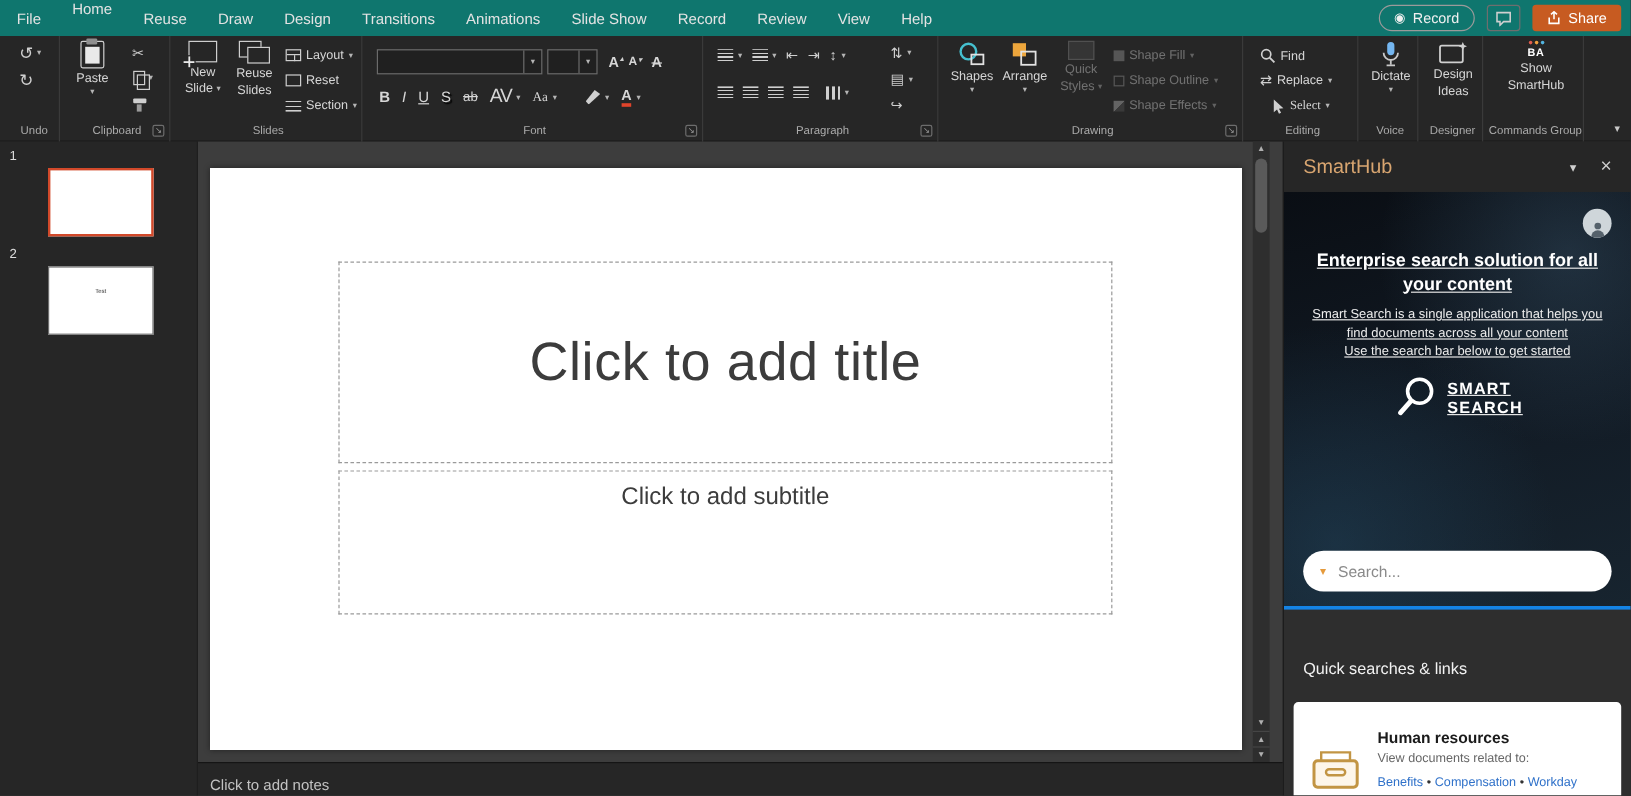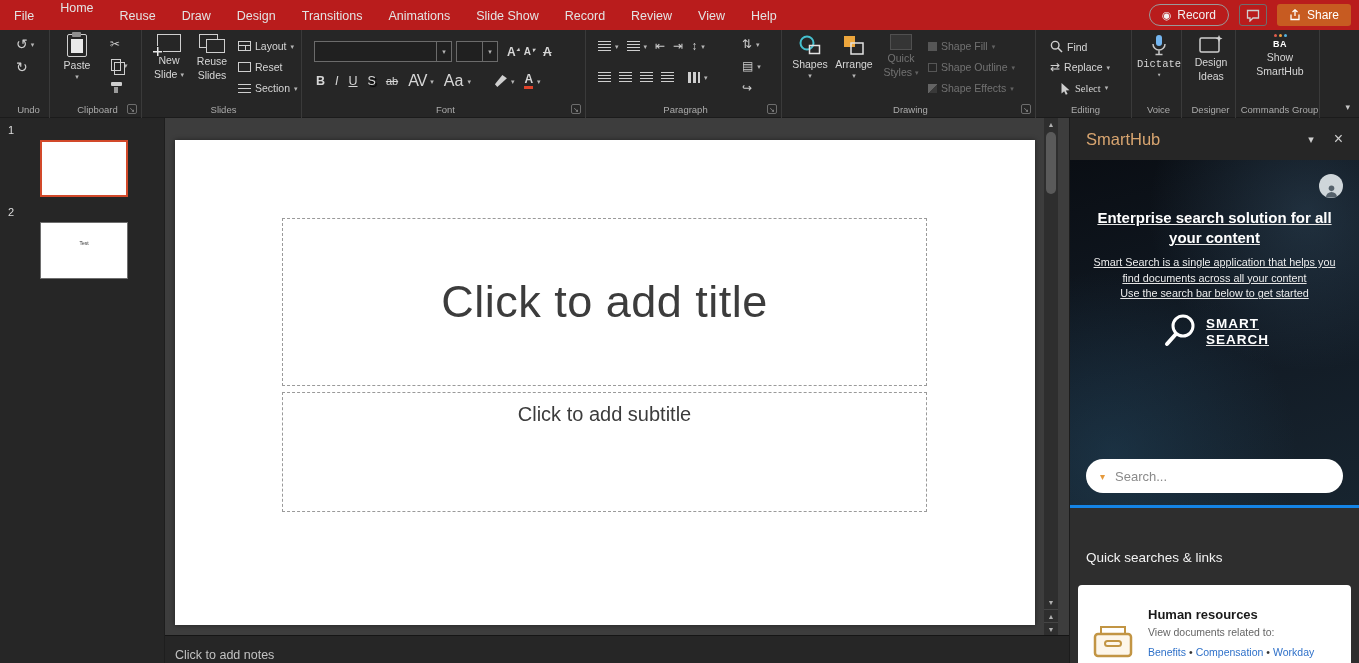--- a/index.html
+++ b/index.html
@@ -1,21 +1,21 @@
 <!DOCTYPE html>
 <html><head>
 <meta charset="utf-8">
 <style>
   * { box-sizing: border-box; margin: 0; padding: 0; }
   html,body { width:1359px; height:663px; overflow:hidden; }
   body { font-family:"Liberation Sans", sans-serif; background:#262626; color:#e4e4e4; position:relative; }
   svg { display:block; }
 
   
-  .menubar { position:absolute; top:0; left:0; right:0; height:30px; background:#b91c1c; display:flex; align-items:center; padding:0 8px 0 14px; }
+  .menubar { position:absolute; top:0; left:0; right:0; height:30px; background:#0f766e; display:flex; align-items:center; padding:0 8px 0 14px; }
   .tabs { display:flex; align-items:center; gap:26px; white-space:nowrap; }
   .tab { font-size:12.5px; color:#e3e3e3; cursor:default; padding:7px 0 6px; }
   .tab.active { border-bottom:2px solid #d8d8d8; padding-bottom:20px; }
   .mb-right { margin-left:auto; display:flex; align-items:center; gap:10px; }
   .record-pill { display:flex; align-items:center; gap:6px; border:1px solid #9a9a9a; border-radius:12px; background:transparent; color:#f0f0f0; font-size:12px; padding:2px 12px; height:22px; font-family:inherit; }
   .rec-dot { font-size:11px; line-height:1; }
   .comment-btn { width:28px; height:22px; border:1px solid #6e6e6e; border-radius:3px; background:transparent; display:flex; align-items:center; justify-content:center; }
   .share-btn { display:flex; align-items:center; gap:6px; background:#C75B21; border:none; border-radius:3px; color:#fff; font-size:12px; padding:0 12px; height:22px; font-family:inherit; }
 
   
@@ -65,21 +65,21 @@
   .combo { background:#202020; border:1px solid #6b6b6b; height:21px; display:flex; align-items:center; }
   .combo-val { flex:1; font-size:11px; color:#e0e0e0; padding:0 5px; }
   .combo-arrow { width:15px; align-self:stretch; border-left:1px solid #6b6b6b; display:flex; align-items:center; justify-content:center; }
 
   .fB { font-weight:bold; font-size:12.5px; }
   .fI { font-style:italic; font-size:12.5px; }
   .fU { text-decoration:underline; font-size:12.5px; }
   .fS { font-size:12.5px; text-shadow:1.5px 1.5px 1px #000; }
   .fStrike { text-decoration:line-through; font-size:11px; }
   .fAV { font-size:16px; letter-spacing:-1px; }
-  .fAa { font-size:16px; }
+  .fAa { font-size:11px;font-family:Liberation Serif, serif; }
   .fA { font-weight:bold; font-size:12px; line-height:1; border-bottom:3px solid #e0442b; padding-bottom:1px; }
   .grow { display:flex; align-items:flex-start; gap:1px; font-size:12px; font-weight:bold; }
   .grow .sup { font-size:6px; margin-top:0; color:#cfcfcf; }
   .shrink { font-size:10px; }
   .fClear { font-weight:bold; font-size:12px; text-decoration:line-through; }
 
   .ba-ic { display:flex; flex-direction:column; align-items:center; gap:2px; }
   .ba-dots { display:flex; gap:2px; }
   .ba-dots i { width:3px; height:3px; border-radius:50%; }
   .ba-dots i:nth-child(1){ background:#e05c4c; } .ba-dots i:nth-child(2){ background:#f0a03c; } .ba-dots i:nth-child(3){ background:#52b4e0; }
@@ -436,21 +436,21 @@
               </svg>
             </span>
           <span>Select</span>
             <span class="chev">▾</span>
         </span>
       </div>
       <div class="rg-label">Editing</div>
     </div>
 
     <div class="rg" style="left:1136px; width:46px;">
-      <div class="rbig" style="left:1px; width:44px;font-family:Liberation Mono, monospace;">
+      <div class="rbig" style="left:1px; width:44px;">
         <span>
           <svg width="18" height="22" viewBox="0 0 18 22">
               <rect x="6" y="1" width="6" height="11" rx="3" fill="#74b6f0"></rect>
               <path d="M3 10 a6 6 0 0 0 12 0" stroke="#c8c8c8" fill="none" stroke-width="1.5"></path>
               <line x1="9" y1="16.5" x2="9" y2="20" stroke="#c8c8c8" stroke-width="1.5"></line>
               <line x1="5.5" y1="20.5" x2="12.5" y2="20.5" stroke="#c8c8c8" stroke-width="1.5"></line>
             </svg>
         </span>
         <span>Dictate</span>
         <span class="chev">▾</span>

